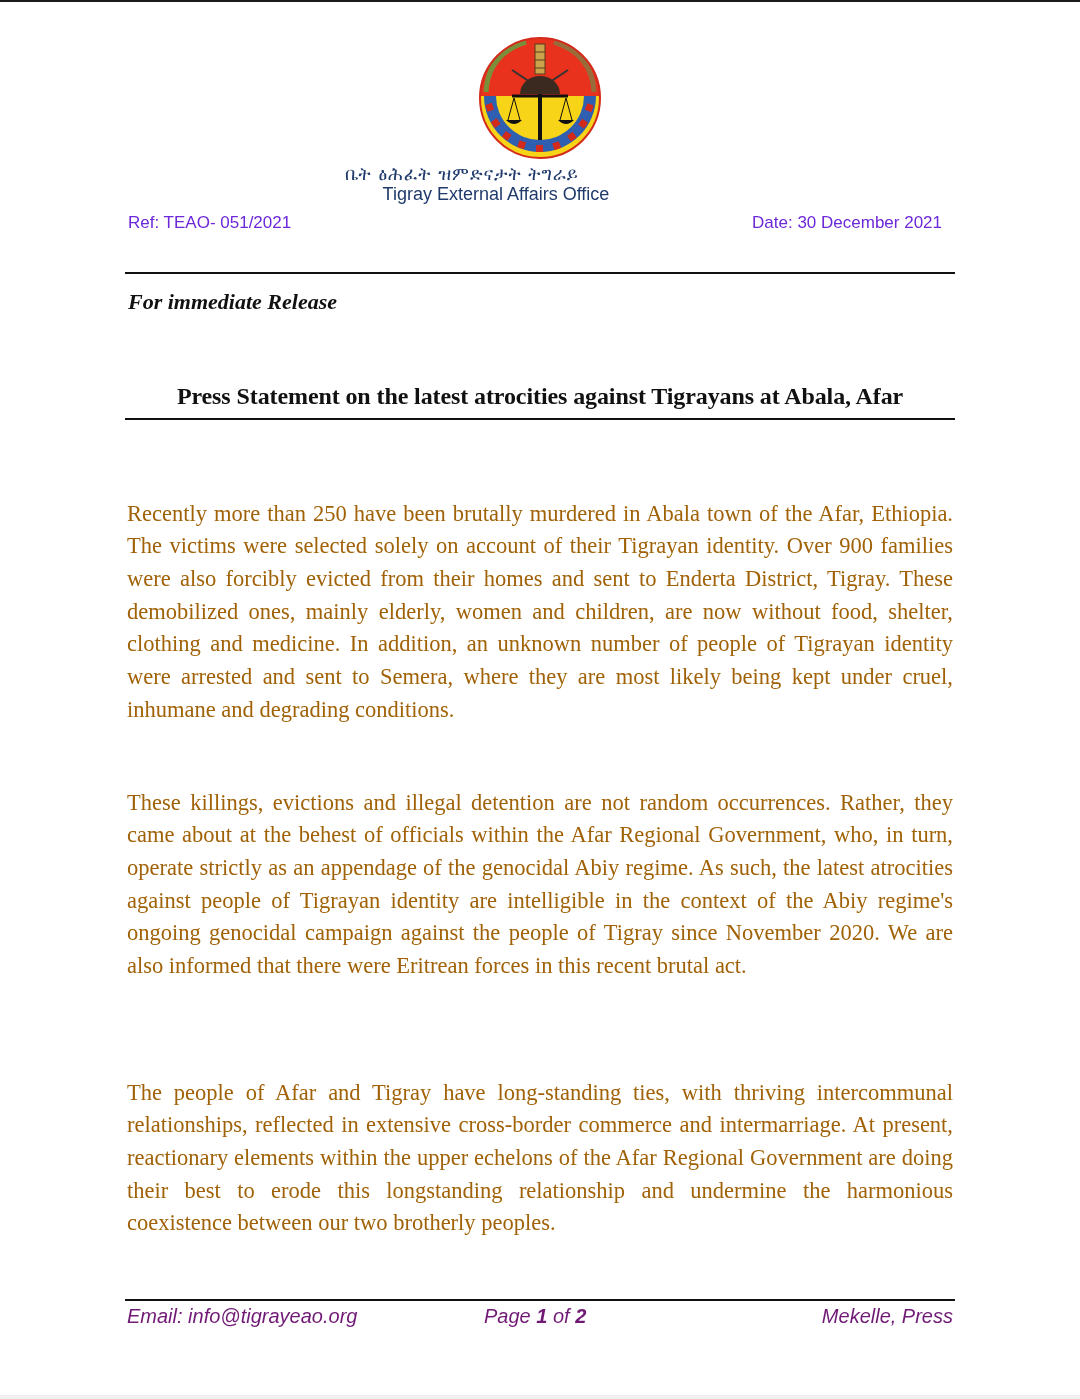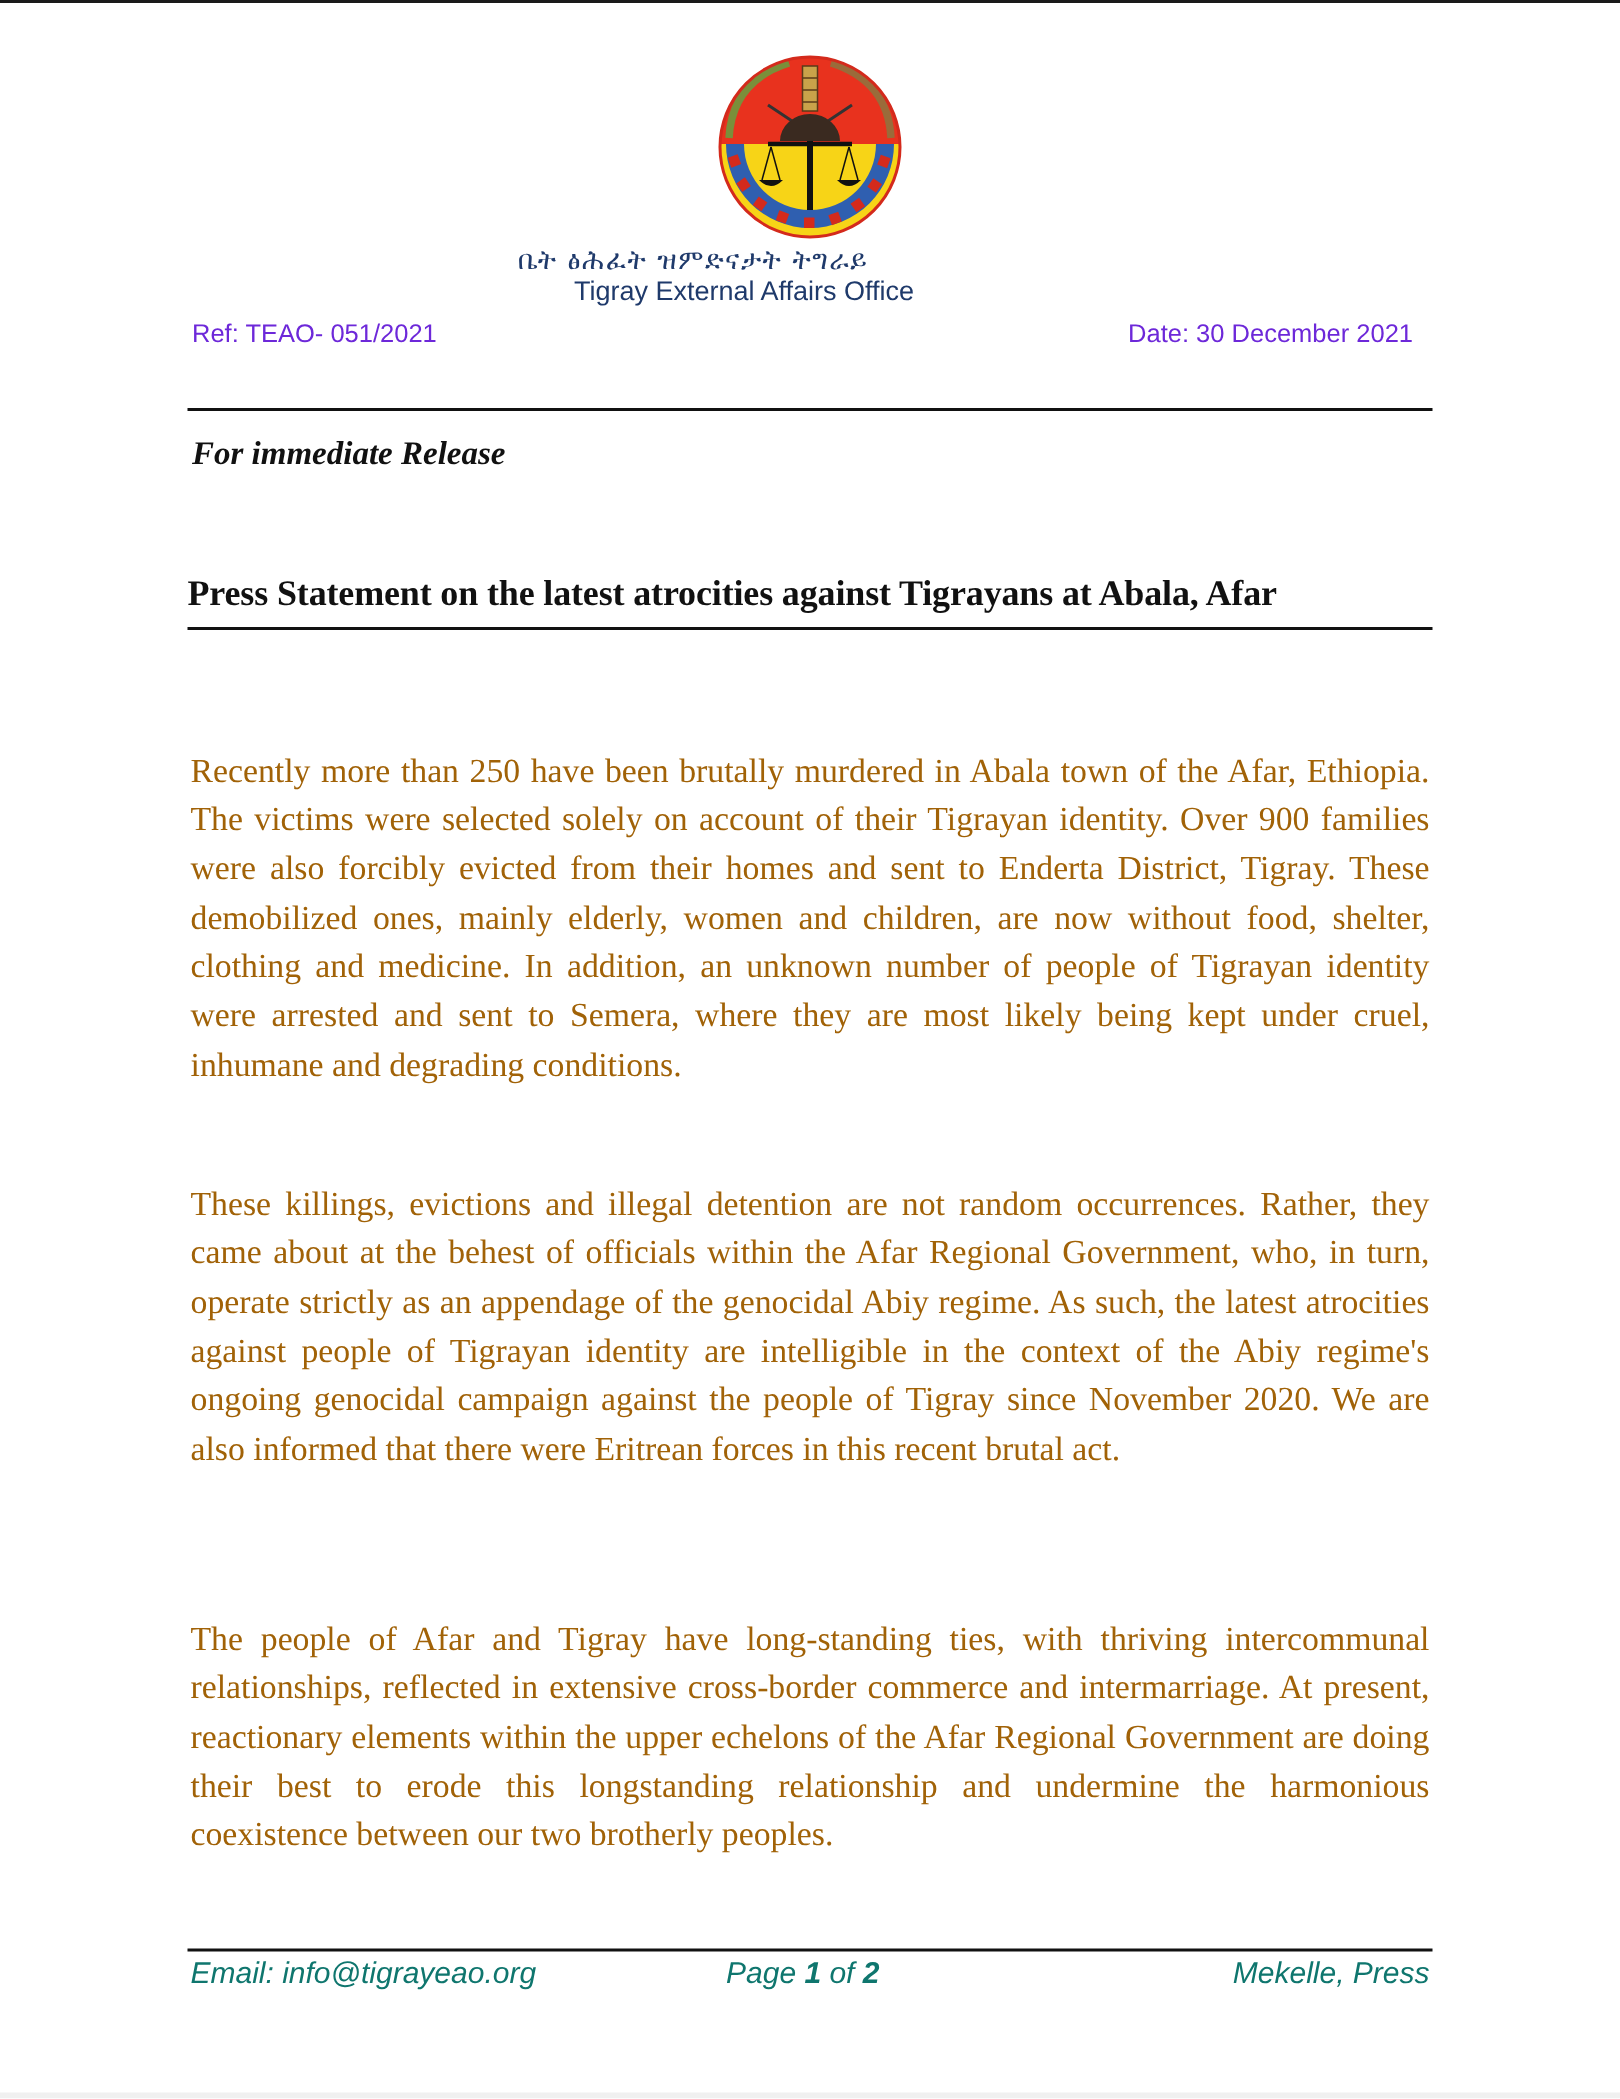--- a/index.html
+++ b/index.html
@@ -29,36 +29,36 @@
   .rule { position: absolute; left: 125px; width: 830px; height: 1.5px; background: #111; }
   .rule.r1 { top: 272px; }
   .rule.r2 { top: 418px; }
   .rule.r3 { top: 1299px; }
 
   .release {
     position: absolute; left: 128px; top: 289px;
     font-family: "Liberation Serif", serif; font-style: italic; font-weight: bold; font-size: 22px;
   }
   .title {
-    position: absolute; left: 125px; width: 830px; top: 383px; text-align: left;
+    position: absolute; left: 125px; width: 830px; top: 383px; text-align: center;
     font-family: "Liberation Serif", serif; font-weight: bold; font-size: 24px; letter-spacing: -0.1px;
   }
 
   .para {
     position: absolute; left: 127px; width: 826px;
     font-family: "Liberation Serif", serif; font-size: 22.5px; line-height: 32.7px;
     text-align: justify; color: #a16207;
   }
   .para.p1 { top: 475px; }
   .para.p2 { top: 764px; }
   .para.p3 { top: 1054px; }
 
   .footer {
     position: absolute; top: 1305px; left: 127px; width: 826px; height: 30px;
-    font-family: "Liberation Sans", sans-serif; font-style: italic; font-size: 20px; color: #0f766e;
+    font-family: "Liberation Sans", sans-serif; font-style: italic; font-size: 20px; color: #701a75;
   }
   .footer .email { position: absolute; left: 0; top: 0; }
   .footer .page { position: absolute; left: 357px; top: 0; }
   .footer .page b { font-weight: bold; }
   .footer .city { position: absolute; right: 0; top: 0; }
 </style>
 </head>
 <body>
 
 <div class="topbar"></div>

